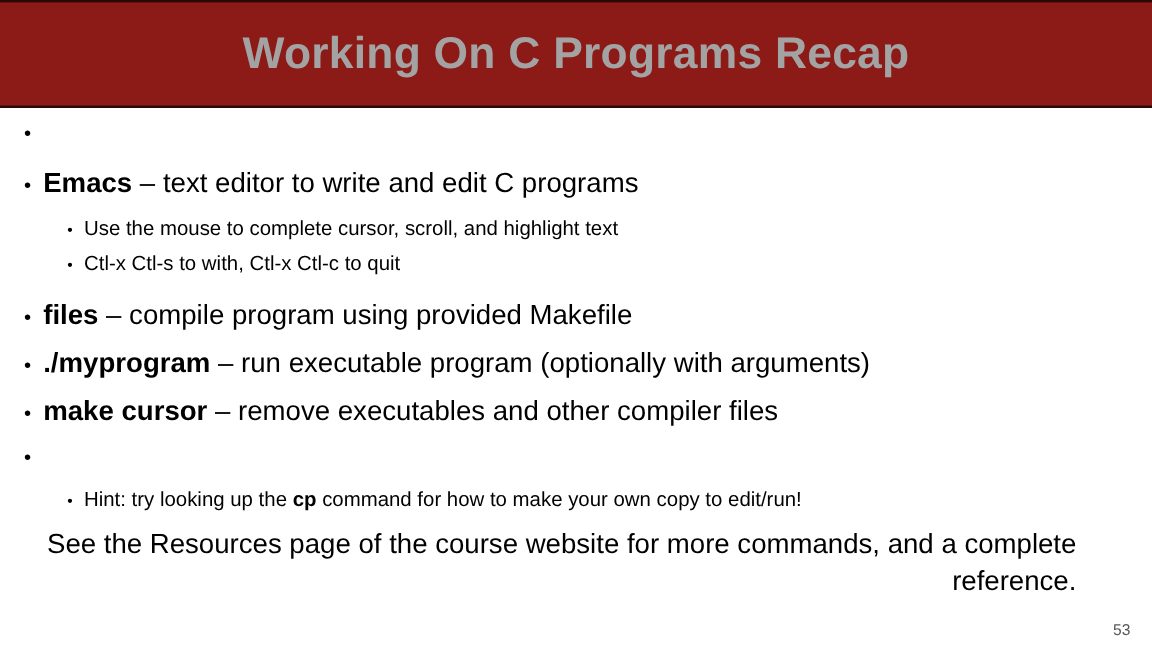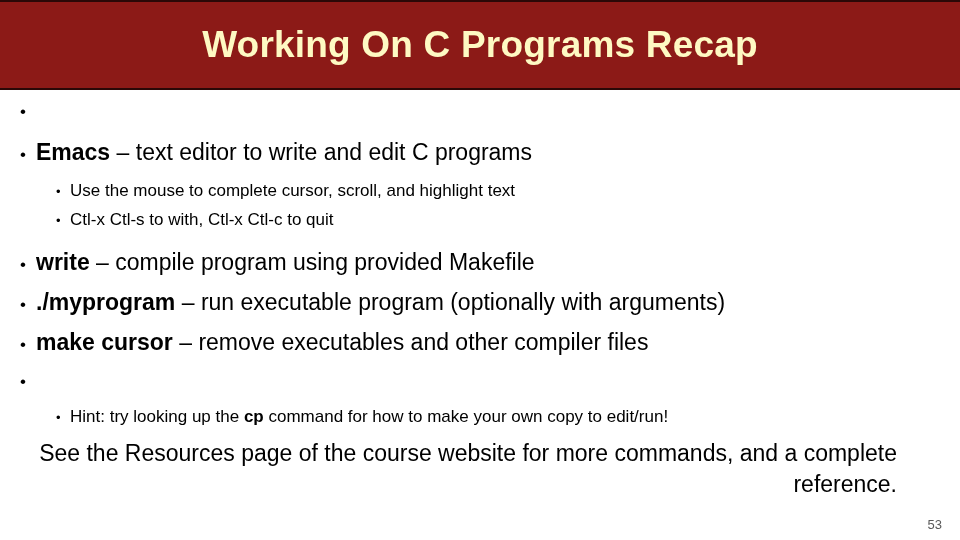--- a/index.html
+++ b/index.html
@@ -26,21 +26,21 @@
     height: 90px;
     background: #8C1A17;
     border-top: 2px solid #2b0807;
     border-bottom: 2px solid #2b0807;
     box-sizing: border-box;
     display: flex;
     align-items: center;
     justify-content: center;
   }
   .title-text {
-    color: #fef9c3;
+    color: #a3a3a3;
     font-size: 37px;
     font-weight: bold;
     letter-spacing: 0.2px;
     line-height: 1.05;
     text-align: center;
     white-space: nowrap;
   }
 
   
   .content {
@@ -131,21 +131,21 @@
       <div class="line lvl2 gap-small">
         <span class="bullet">•</span>
         <span class="txt">Use the mouse to complete cursor, scroll, and highlight text</span>
       </div>
       <div class="line lvl2">
         <span class="bullet">•</span>
         <span class="txt">Ctl-x Ctl-s to with, Ctl-x Ctl-c to quit</span>
       </div>
       <div class="line lvl1 gap-above">
         <span class="bullet">•</span>
-        <span class="txt"><b>write</b> – compile program using provided Makefile</span>
+        <span class="txt"><b>files</b> – compile program using provided Makefile</span>
       </div>
       <div class="line lvl1">
         <span class="bullet">•</span>
         <span class="txt"><b>./myprogram</b> – run executable program (optionally with arguments)</span>
       </div>
       <div class="line lvl1">
         <span class="bullet">•</span>
         <span class="txt"><b>make cursor</b> – remove executables and other compiler files</span>
       </div>
       <div class="line lvl1">

